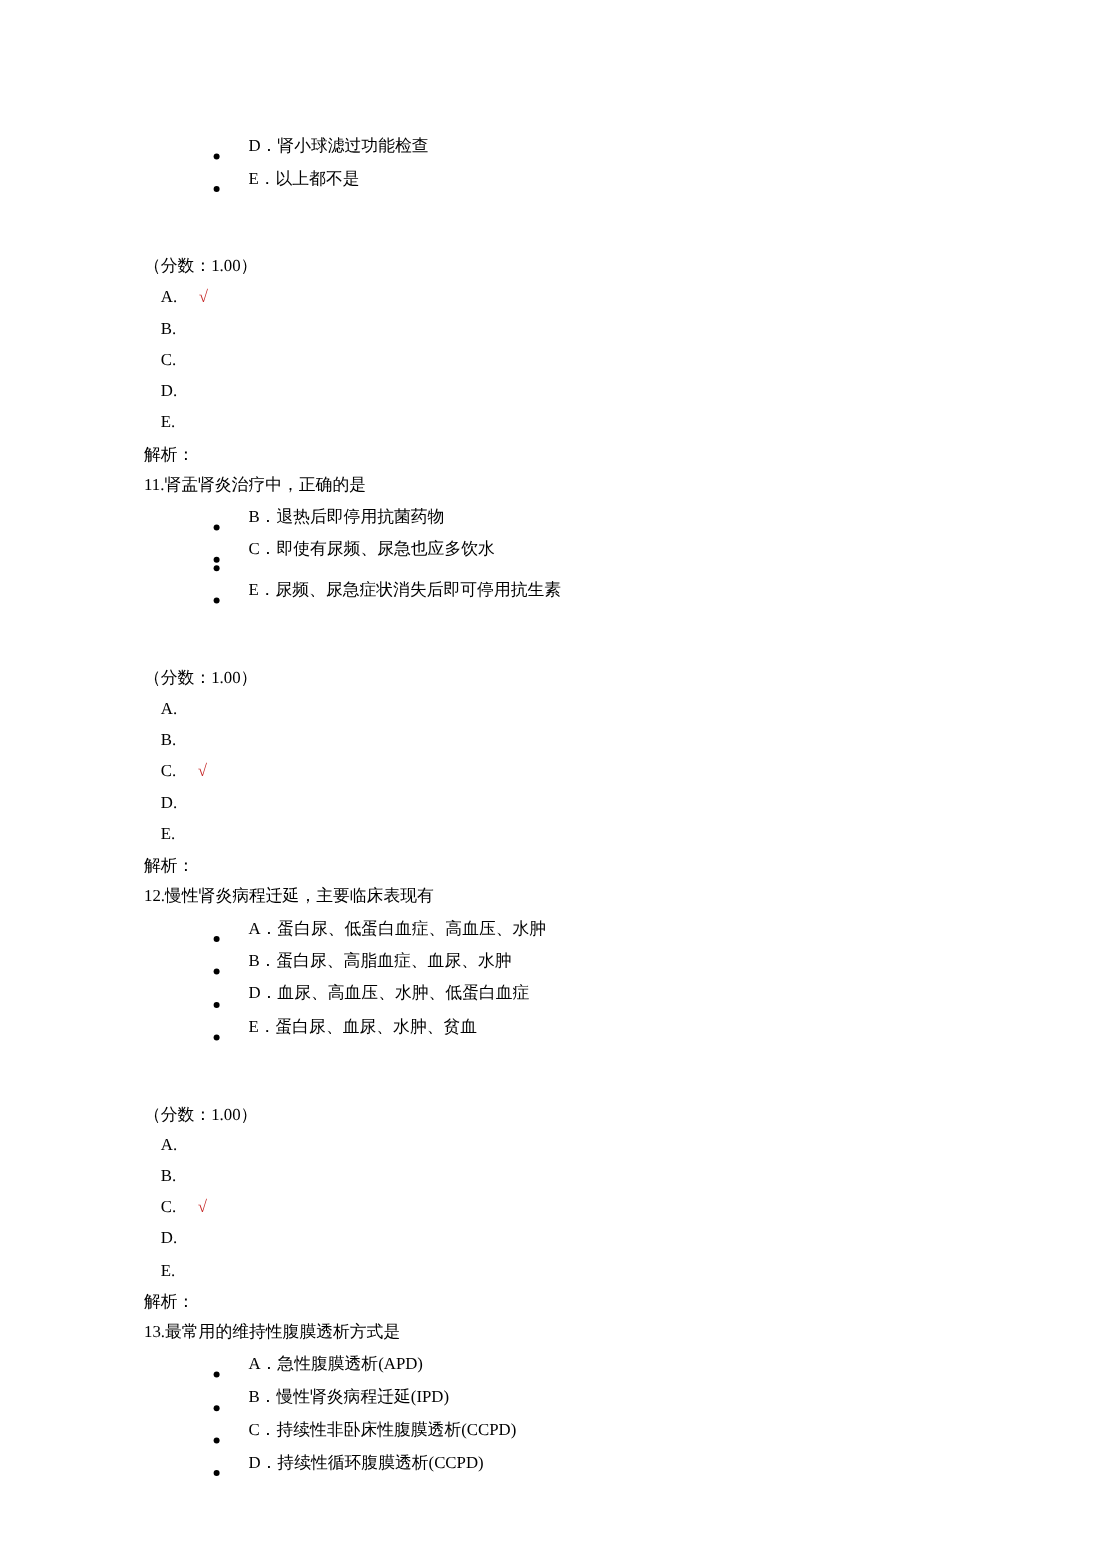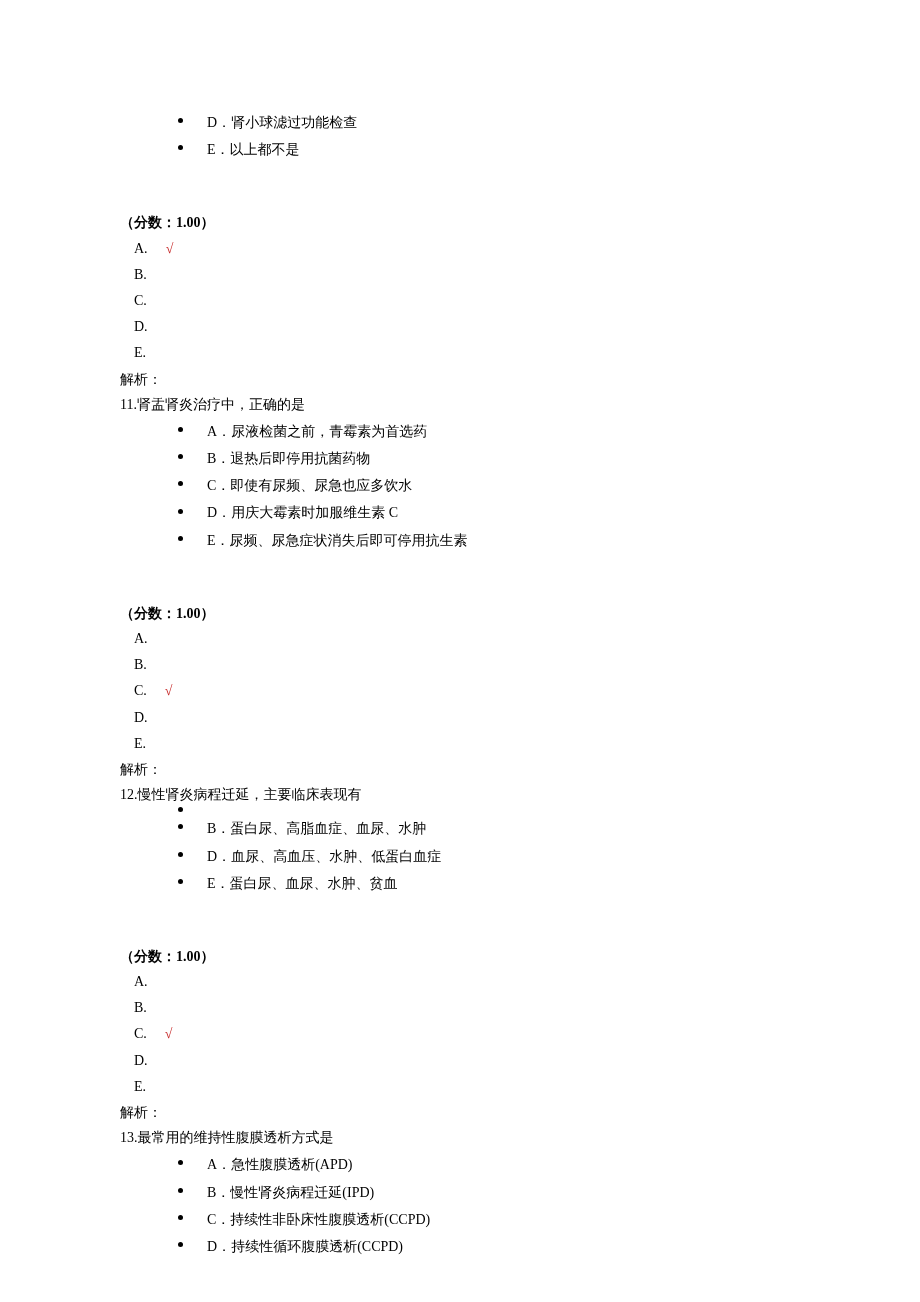--- a/index.html
+++ b/index.html
@@ -14,38 +14,37 @@
   }
   .page {
     padding: 110px 120px 80px 120px;
   }
   .bullet-list {
     margin: 0;
     padding-left: 58px;
   }
   .bullet-item {
     display: flex;
-    align-items: center;
+    align-items: flex-end;
     margin-bottom: 2px;
   }
   .bullet-dot {
     width: 5px;
     height: 5px;
     background: #000;
     border-radius: 50%;
     display: inline-block;
     margin-right: 24px;
     position: relative;
     top: -2px;
     flex-shrink: 0;
   }
   .score-line {
     margin-top: 48px;
     margin-bottom: 0;
-    font-weight: bold;
   }
   .answer-block {
     padding-left: 14px;
   }
   .answer-line {
     margin-bottom: 1px;
   }
   .check {
     color: #c62828;
     font-weight: normal;
@@ -83,33 +82,28 @@
     <div class="answer-line">C.</div>
     <div class="answer-line">D.</div>
     <div class="answer-line">E.</div>
   </div>
   <div class="analysis">解析：</div>
 
   <div class="question-stem">11.肾盂肾炎治疗中，正确的是</div>
   <div class="bullet-list">
     <div class="bullet-item">
         <span class="bullet-dot"></span>
-        <span><span>A．</span><span>尿液检菌之前，青霉素为首选药</span></span>
-      </div>
-    <div class="bullet-item">
-        <span class="bullet-dot"></span>
         <span><span>B．</span><span>退热后即停用抗菌药物</span></span>
       </div>
     <div class="bullet-item">
         <span class="bullet-dot"></span>
         <span><span>C．</span><span>即使有尿频、尿急也应多饮水</span></span>
       </div>
     <div class="bullet-item">
         <span class="bullet-dot"></span>
-        <span><span>D．</span><span>用庆大霉素时加服维生素 C</span></span>
       </div>
     <div class="bullet-item">
         <span class="bullet-dot"></span>
         <span><span>E．</span><span>尿频、尿急症状消失后即可停用抗生素</span></span>
       </div>
   </div>
 
   <div class="score-line">（分数：1.00）</div>
   <div class="answer-block">
     <div class="answer-line">A.</div>
@@ -117,20 +111,21 @@
     <div class="answer-line"><span>C.</span><span class="check">√</span></div>
     <div class="answer-line">D.</div>
     <div class="answer-line">E.</div>
   </div>
   <div class="analysis">解析：</div>
 
   <div class="question-stem">12.慢性肾炎病程迁延，主要临床表现有</div>
   <div class="bullet-list">
     <div class="bullet-item">
         <span class="bullet-dot"></span>
+        <span><span>A．</span><span>蛋白尿、低蛋白血症、高血压、水肿</span></span>
       </div>
     <div class="bullet-item">
         <span class="bullet-dot"></span>
         <span><span>B．</span><span>蛋白尿、高脂血症、血尿、水肿</span></span>
       </div>
     <div class="bullet-item">
         <span class="bullet-dot"></span>
         <span><span>D．</span><span>血尿、高血压、水肿、低蛋白血症</span></span>
       </div>
     <div class="bullet-item">

